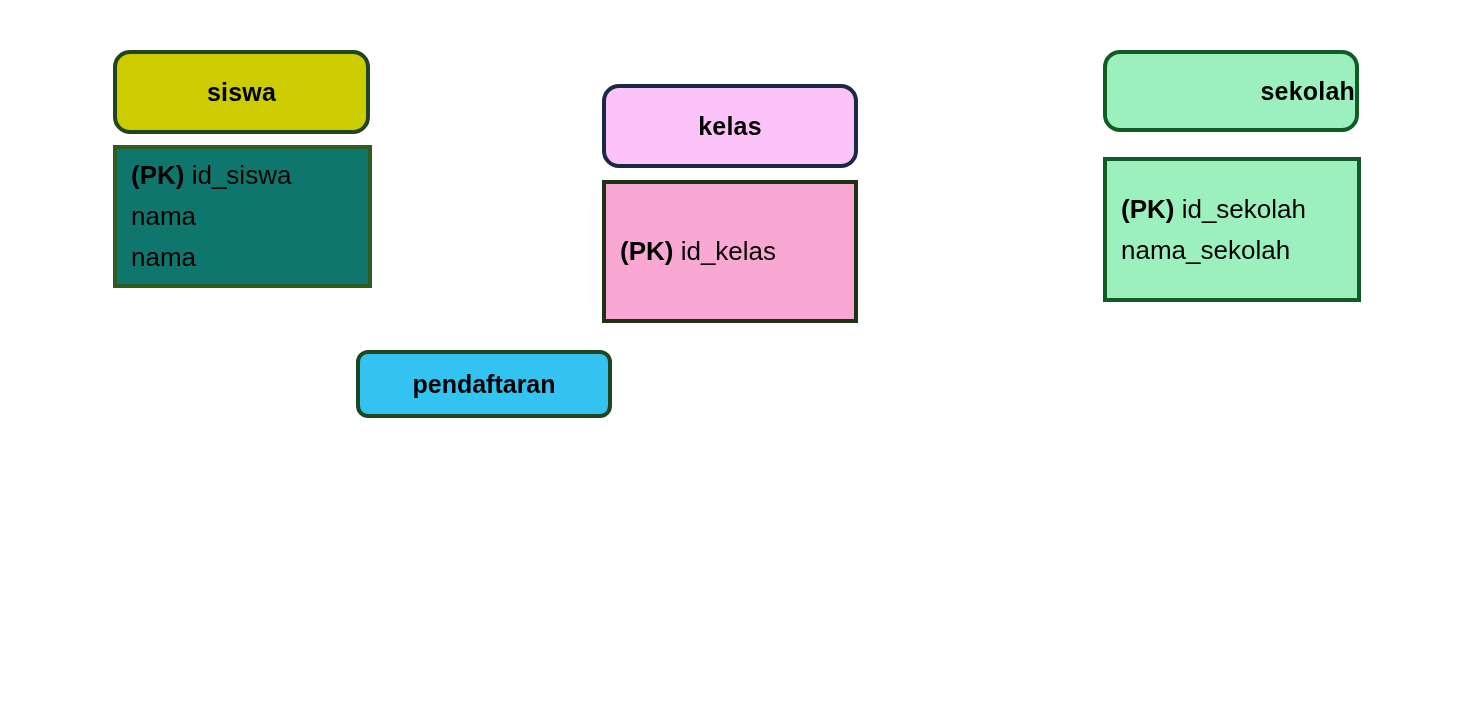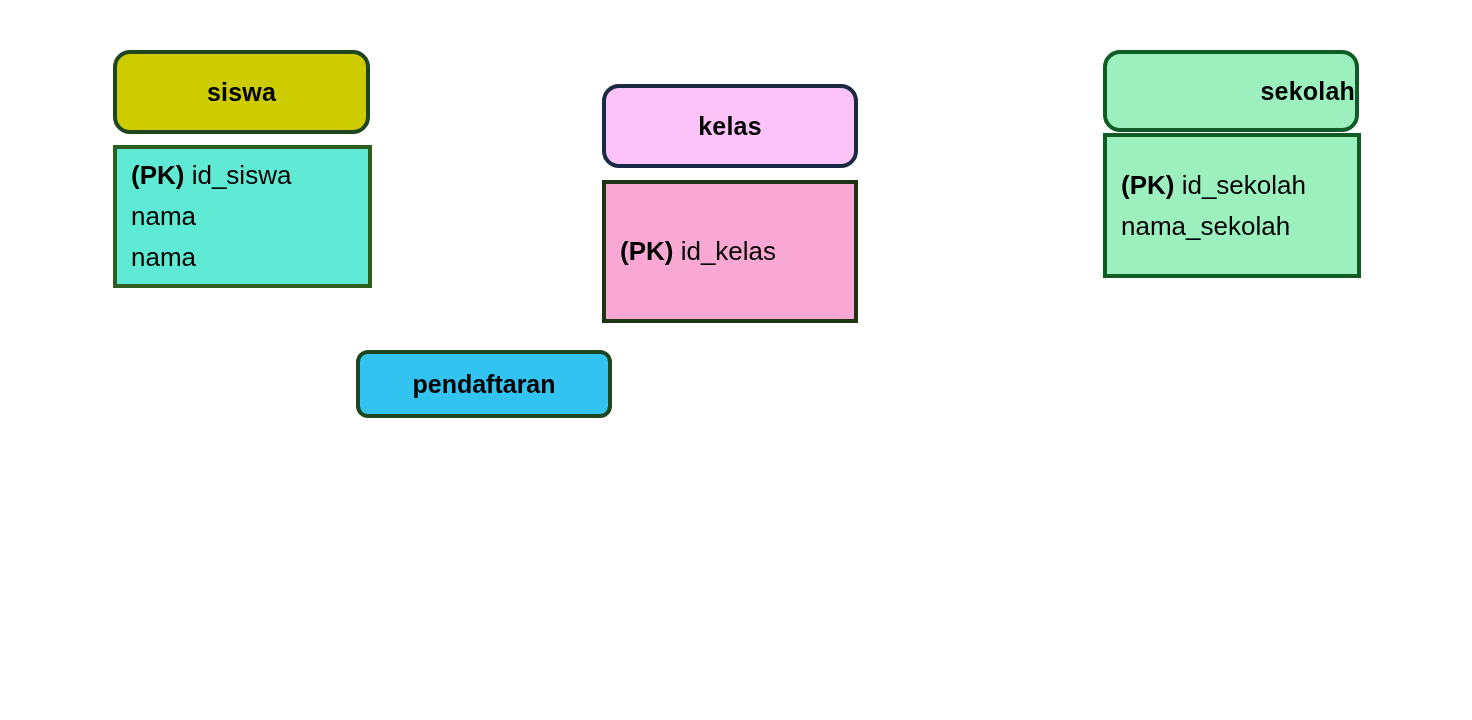--- a/index.html
+++ b/index.html
@@ -90,35 +90,35 @@
   #entity-siswa .entity-attrs  { width: 259px; height: 143px; margin-top: 11px; }
 
   
   #entity-kelas           { left: 602px; top: 50px; margin-top: 34px; }
   #entity-kelas .entity-header { width: 256px; height: 84px; border-width: 4px; }
   #entity-kelas .entity-attrs  { width: 256px; height: 143px; margin-top: 12px; }
 
   
   #entity-sekolah           { left: 1103px; top: 50px; }
   #entity-sekolah .entity-header { width: 256px; height: 82px; }
-  #entity-sekolah .entity-attrs  { width: 258px; height: 145px; margin-top: 1px; }
+  #entity-sekolah .entity-attrs  { width: 258px; height: 145px; margin-top: 25px; }
 
   
   #relationship-pendaftaran { left: 356px; top: 350px; width: 256px; height: 68px; }
 </style>
 </head>
 <body style="background-color: rgb(255, 255, 255);">
 
 <div id="diagram-canvas" style="background-color: rgb(255, 255, 255);">
 
   <div class="entity" id="entity-siswa">
     <div class="entity-header" style="background-color: rgb(204, 204, 0); border-color: rgb(30, 70, 32); border-width: 4px;">
       <span class="entity-header-label">siswa</span>
     </div>
-    <div class="entity-attrs" style="background-color: #5eead4; border-color: rgb(47, 93, 31); border-width: 4px;">
+    <div class="entity-attrs" style="background-color: #0f766e; border-color: rgb(47, 93, 31); border-width: 4px;">
       <div class="attr-row">
         <span class="attr-key">(PK) </span>
         <span>id_siswa</span>
       </div>
       <div class="attr-row">
         <span>nama</span>
       </div>
       <div class="attr-row">
         <span>nama</span>
       </div>

